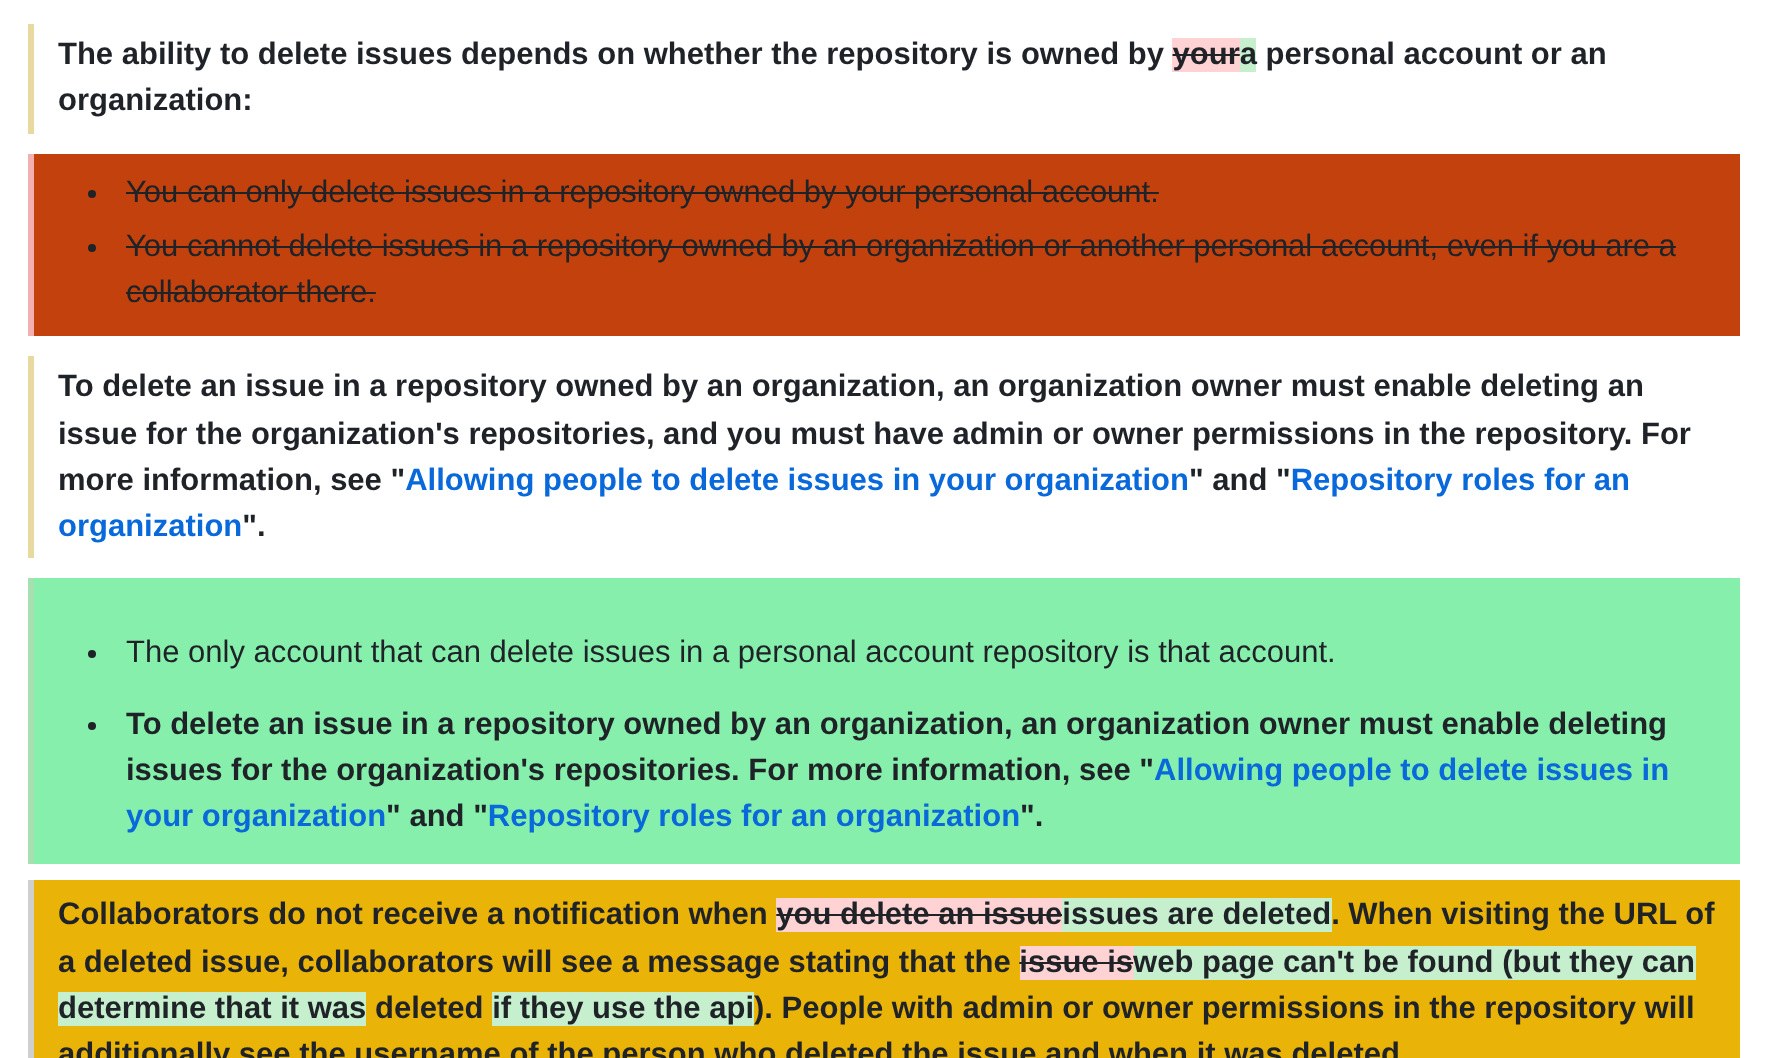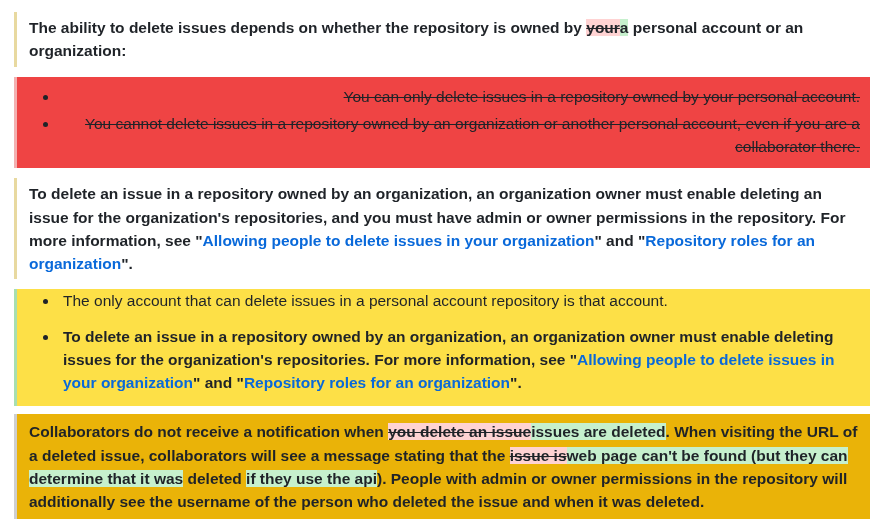--- a/index.html
+++ b/index.html
@@ -24,29 +24,28 @@
     position: relative;
     padding: 4px 10px 4px 12px;
     box-sizing: border-box;
   }
   .block.plain {
     border-left: 3px solid #e8d9a0;
     background: #ffffff;
   }
   .block.del {
     border-left: 3px solid #f3b0b0;
-    background: #ef4444;
+    background: #c2410c;
     padding-top: 8px;
     padding-bottom: 8px;
-    text-align: right;
   }
   .block.ins {
     border-left: 3px solid #a8dfb0;
-    background: #fde047;
-    padding-top: 0;
+    background: #86efac;
+    padding-top: 26px;
     padding-bottom: 10px;
   }
   .block.mixed {
     border-left: 3px solid #cfcfcf;
     background: #eab308;
     padding-top: 6px;
     padding-bottom: 6px;
   }
   p {
     margin: 0 0 0 0;

